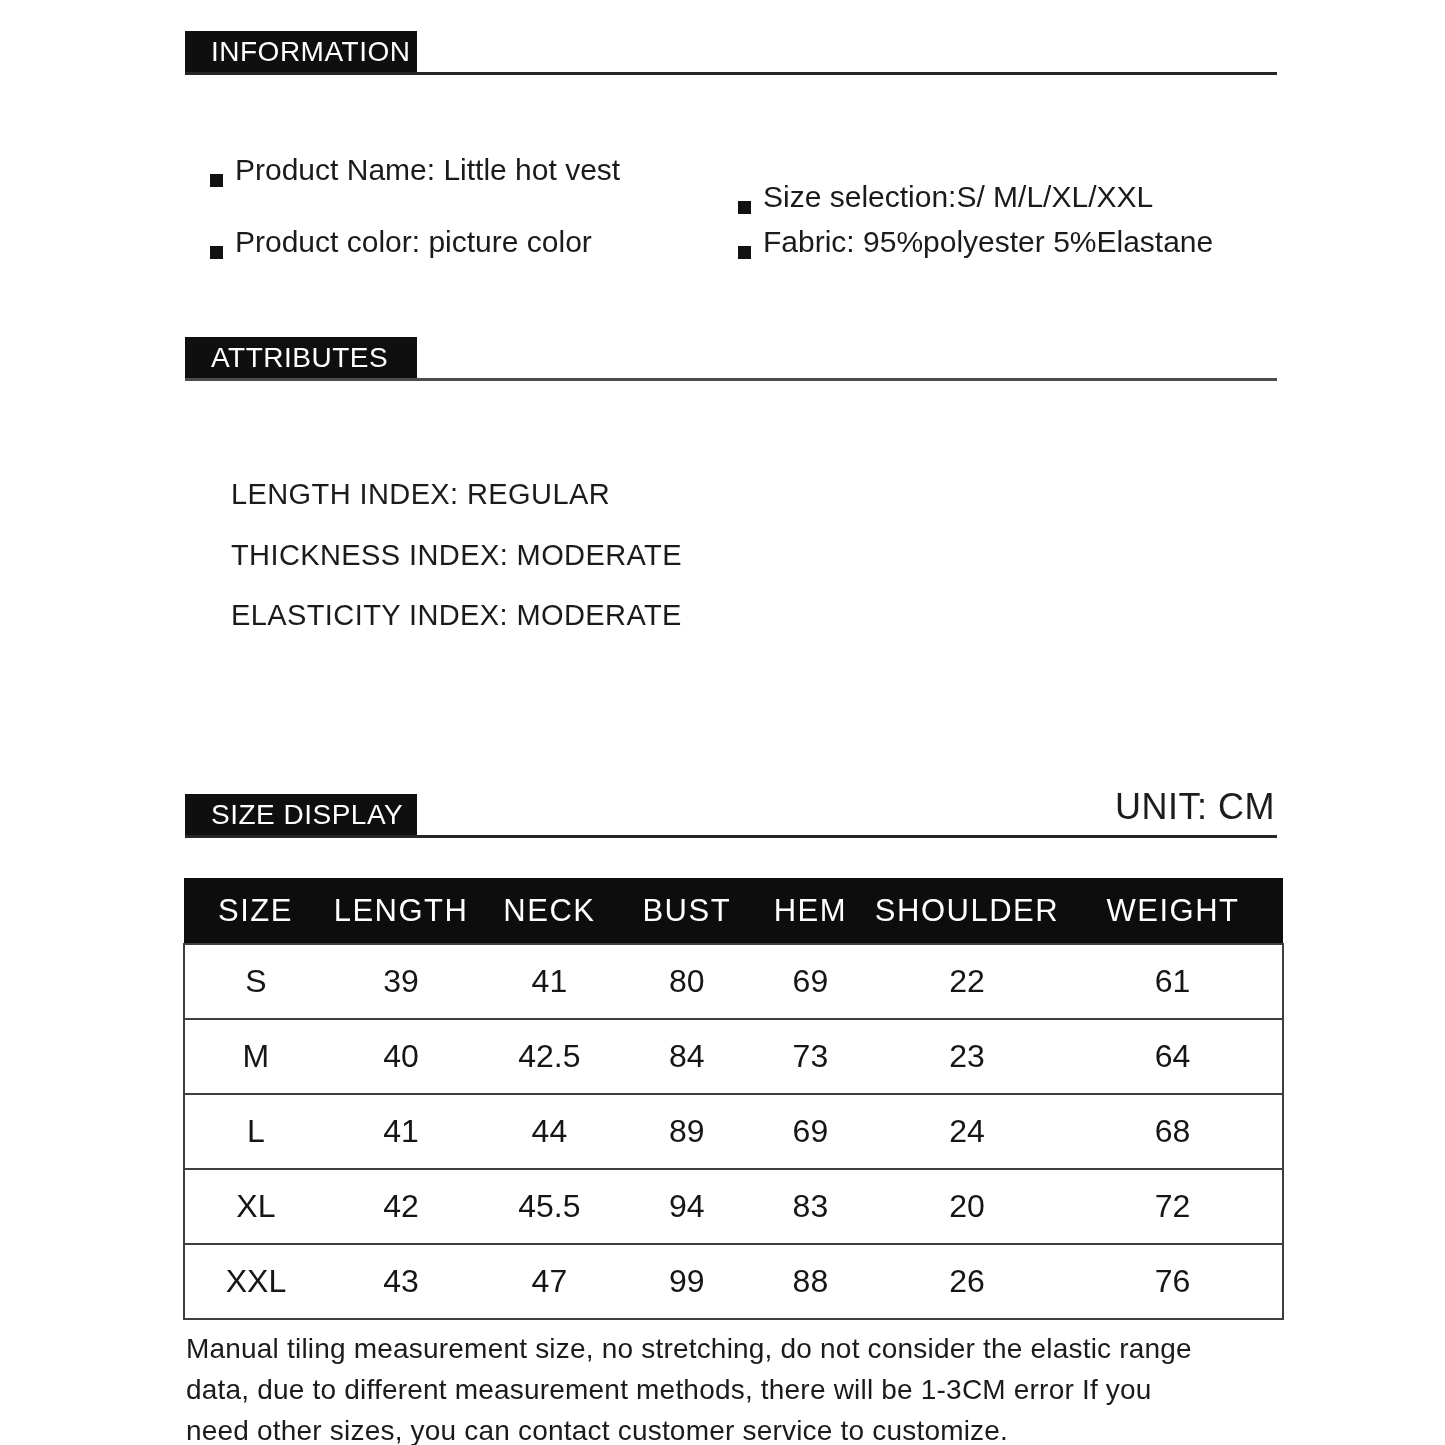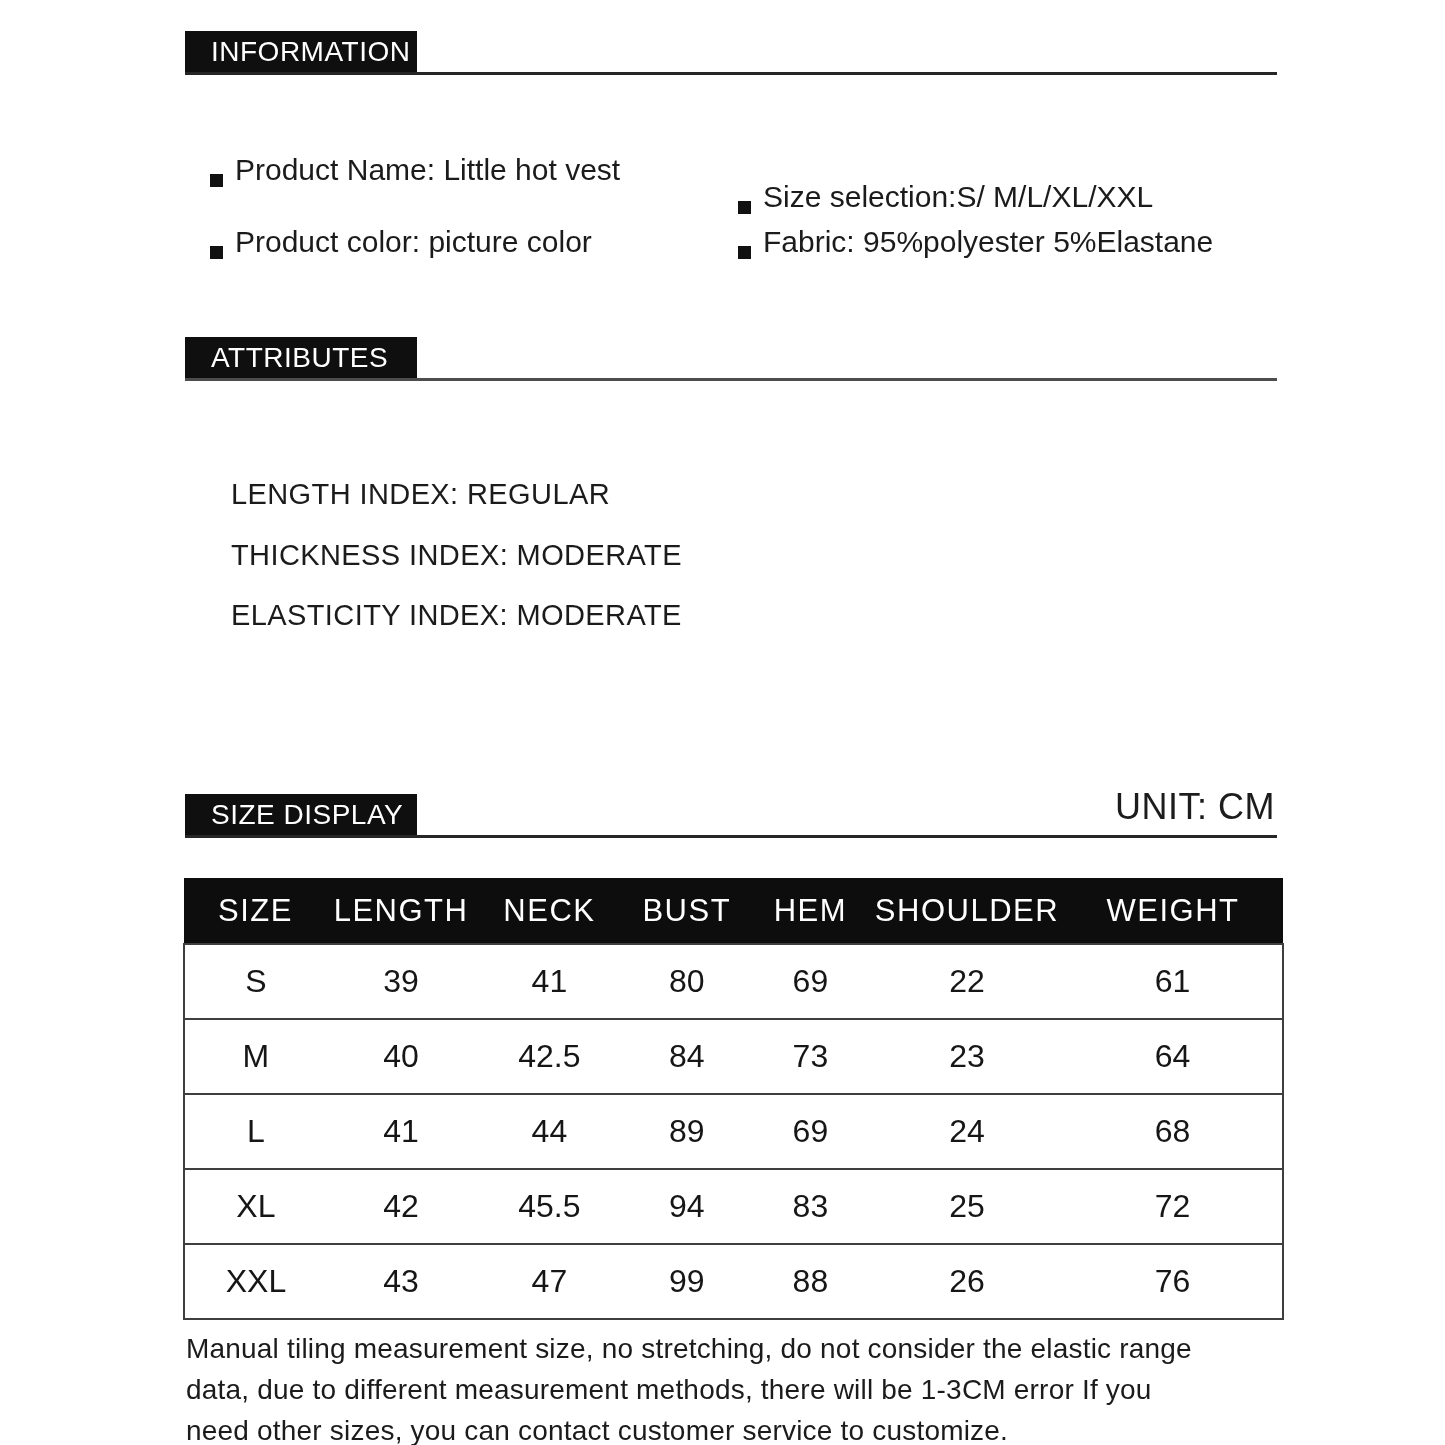--- a/index.html
+++ b/index.html
@@ -207,21 +207,21 @@
         <td>69</td>
         <td>24</td>
         <td>68</td>
       </tr>
       <tr>
         <td>XL</td>
         <td>42</td>
         <td>45.5</td>
         <td>94</td>
         <td>83</td>
-        <td>25</td>
+        <td>20</td>
         <td>72</td>
       </tr>
       <tr>
         <td>XXL</td>
         <td>43</td>
         <td>47</td>
         <td>99</td>
         <td>88</td>
         <td>26</td>
         <td>76</td>

